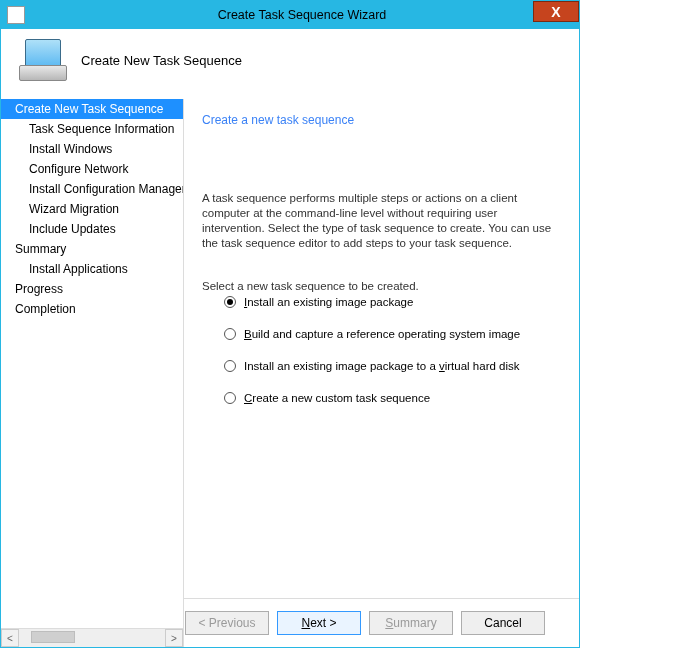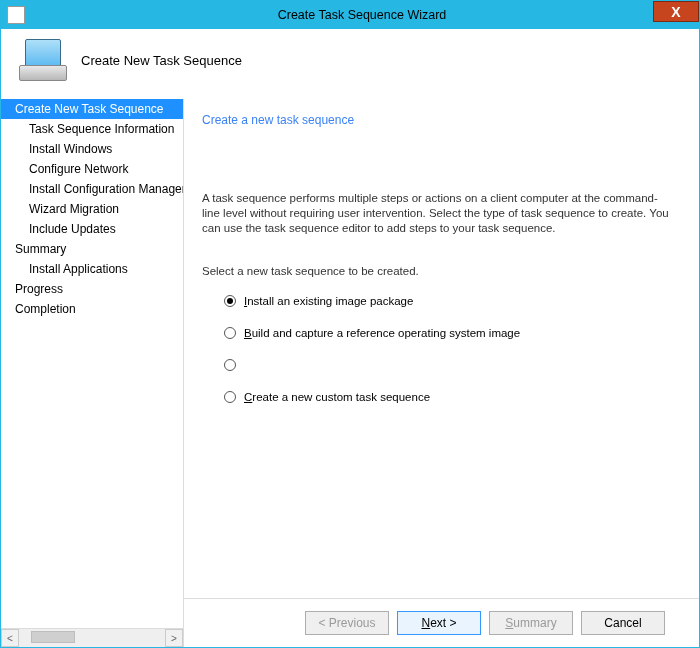--- a/index.html
+++ b/index.html
@@ -1,16 +1,16 @@
 <!DOCTYPE html>
 <html><head>
 <meta charset="utf-8">
 <style>
   html,body{margin:0;padding:0;font-family:"Segoe UI",Tahoma,sans-serif;font-size:12px;color:#000;background:#fff}
-  .window{width:700px;height:648px;box-sizing:border-box;border:1px solid #27b7e3;position:relative;background:#fff;display:flex;flex-direction:column}
+  .window{width:580px;height:648px;box-sizing:border-box;border:1px solid #27b7e3;position:relative;background:#fff;display:flex;flex-direction:column}
   .titlebar{height:28px;background:#27b7e3;display:flex;align-items:center;position:relative}
   .titlebar .sysicon{width:16px;height:16px;margin-left:6px;border:1px solid #999;background:#fff}
   .titlebar .title{flex:1;text-align:center;font-size:12.5px;color:#000}
   .titlebar .close{width:46px;height:21px;position:absolute;right:0;top:0;background:#c6441e;color:#fff;display:flex;align-items:center;justify-content:center;font-weight:bold;font-size:14px;border:1px solid #7a2a12;box-sizing:border-box}
   .header{display:flex;align-items:center;padding:10px 14px 18px 18px}
   .header .monitor{width:48px;height:42px;position:relative;margin-right:14px}
   .header .screen{position:absolute;left:6px;top:0;width:34px;height:26px;background:linear-gradient(#aee0f8,#5ebaf2);border:1px solid #3a6b8a;border-radius:2px}
   .header .base{position:absolute;left:0;bottom:0;width:46px;height:14px;background:linear-gradient(#e8e8e8,#b7b7b7);border:1px solid #888;border-radius:2px}
   .header .htext{font-size:13px;color:#000}
   .body{flex:1;display:flex;min-height:0}
@@ -22,21 +22,21 @@
   .nav-item.active{background:#1e90ff;color:#fff}
   .nav-item.next{color:#000}
   .hscroll{height:18px;display:flex;border-top:1px solid #dcdcdc}
   .hs-btn{width:18px;height:18px;border:1px solid #ccc;box-sizing:border-box;background:#f1f1f1;display:flex;align-items:center;justify-content:center;font-size:10px;color:#666}
   .hs-track{flex:1;background:#efefef;position:relative}
   .hs-thumb{position:absolute;left:12px;top:2px;height:12px;width:44px;background:#cfcfcf;border:1px solid #bdbdbd;box-sizing:border-box}
   .content{flex:1;display:flex;flex-direction:column;min-width:0;padding:0 0 0 0}
   .content-inner{flex:1;padding:14px 26px 0 18px}
   .h1{color:#3b82f6;font-size:12px;margin-bottom:64px}
   .desc{color:#333;font-size:11.5px;line-height:15px;margin-bottom:29px}
-  .sel-prompt{color:#333;font-size:11.5px;margin-bottom:14px}
+  .sel-prompt{color:#333;font-size:11.5px;}
   .radio-row{display:flex;align-items:center;height:20px;margin-bottom:12px;padding-left:22px;font-size:11.5px;color:#000}
   .radio{width:12px;height:12px;border:1px solid #555;border-radius:50%;margin-right:8px;position:relative;box-sizing:border-box;flex-shrink:0}
   .radio.checked::after{content:"";position:absolute;left:2px;top:2px;width:6px;height:6px;background:#000;border-radius:50%}
   .radio-row u{text-decoration:underline}
   .footer{height:48px;border-top:1px solid #dcdcdc;display:flex;align-items:center;justify-content:flex-end;padding-right:34px;gap:8px}
   .btn{min-width:84px;height:24px;border:1px solid #adadad;background:#efefef;font-size:12px;display:flex;align-items:center;justify-content:center;padding:0 10px;box-sizing:border-box}
   .btn.disabled{color:#9a9a9a}
   .btn.primary{border:1px solid #3399ff;background:#eaf4ff}
   .btn u{text-decoration:underline}
 </style>
@@ -93,20 +93,21 @@
             <div class="radio-row">
               <span class="radio checked"></span>
               <span><u>I</u>nstall an existing image package</span>
             </div>
             <div class="radio-row">
               <span class="radio"></span>
               <span><u>B</u>uild and capture a reference operating system image</span>
             </div>
             <div class="radio-row">
               <span class="radio"></span>
+              <span>Install an existing image package to a <u>v</u>irtual hard disk</span>
             </div>
             <div class="radio-row">
               <span class="radio"></span>
               <span><u>C</u>reate a new custom task sequence</span>
             </div>
           </div>
       </div>
 
       <div class="footer">
         <div class="btn disabled">&lt; Previous</div>

